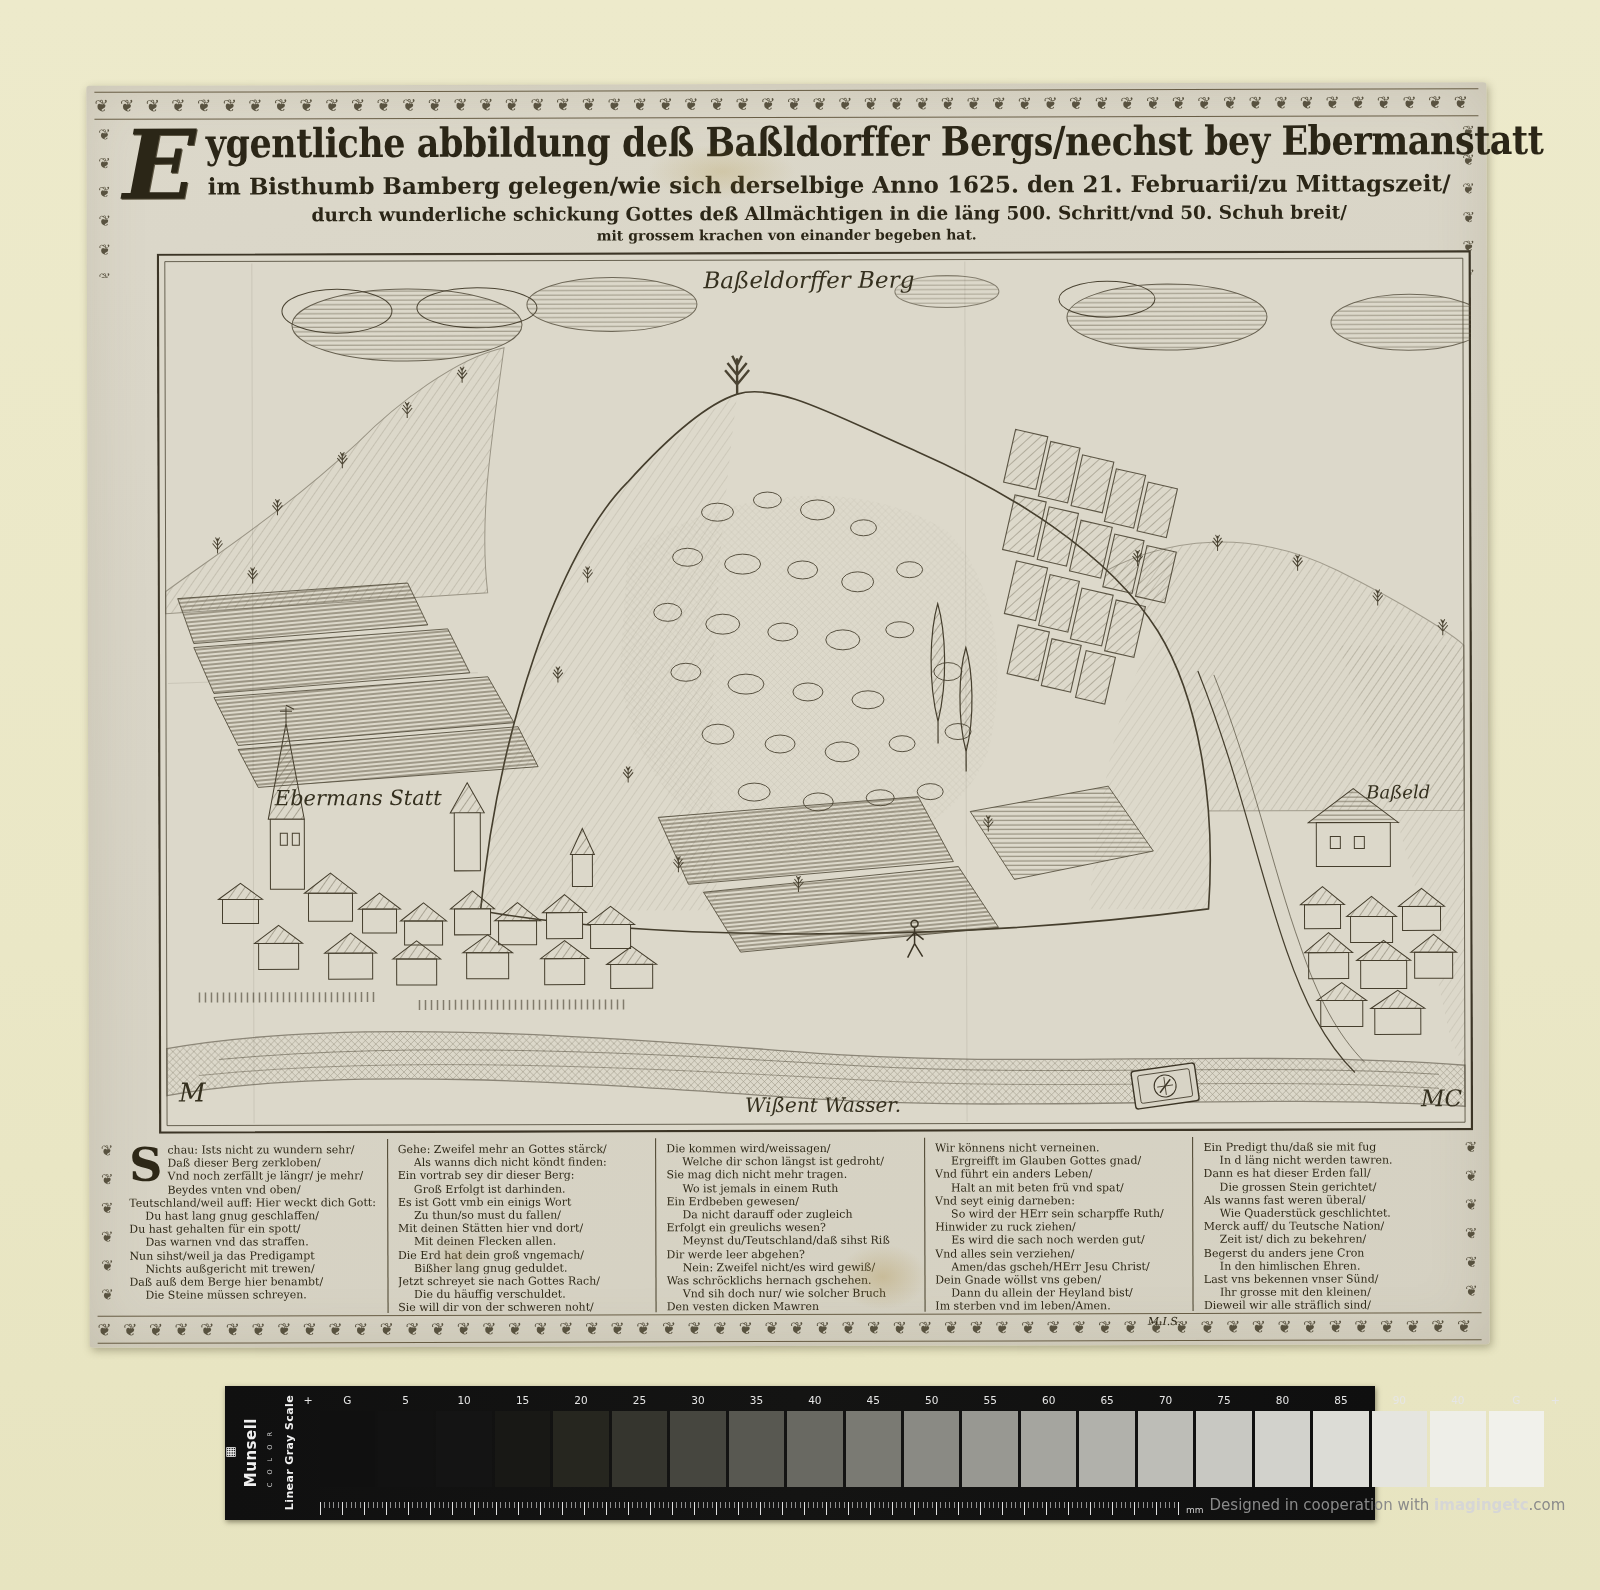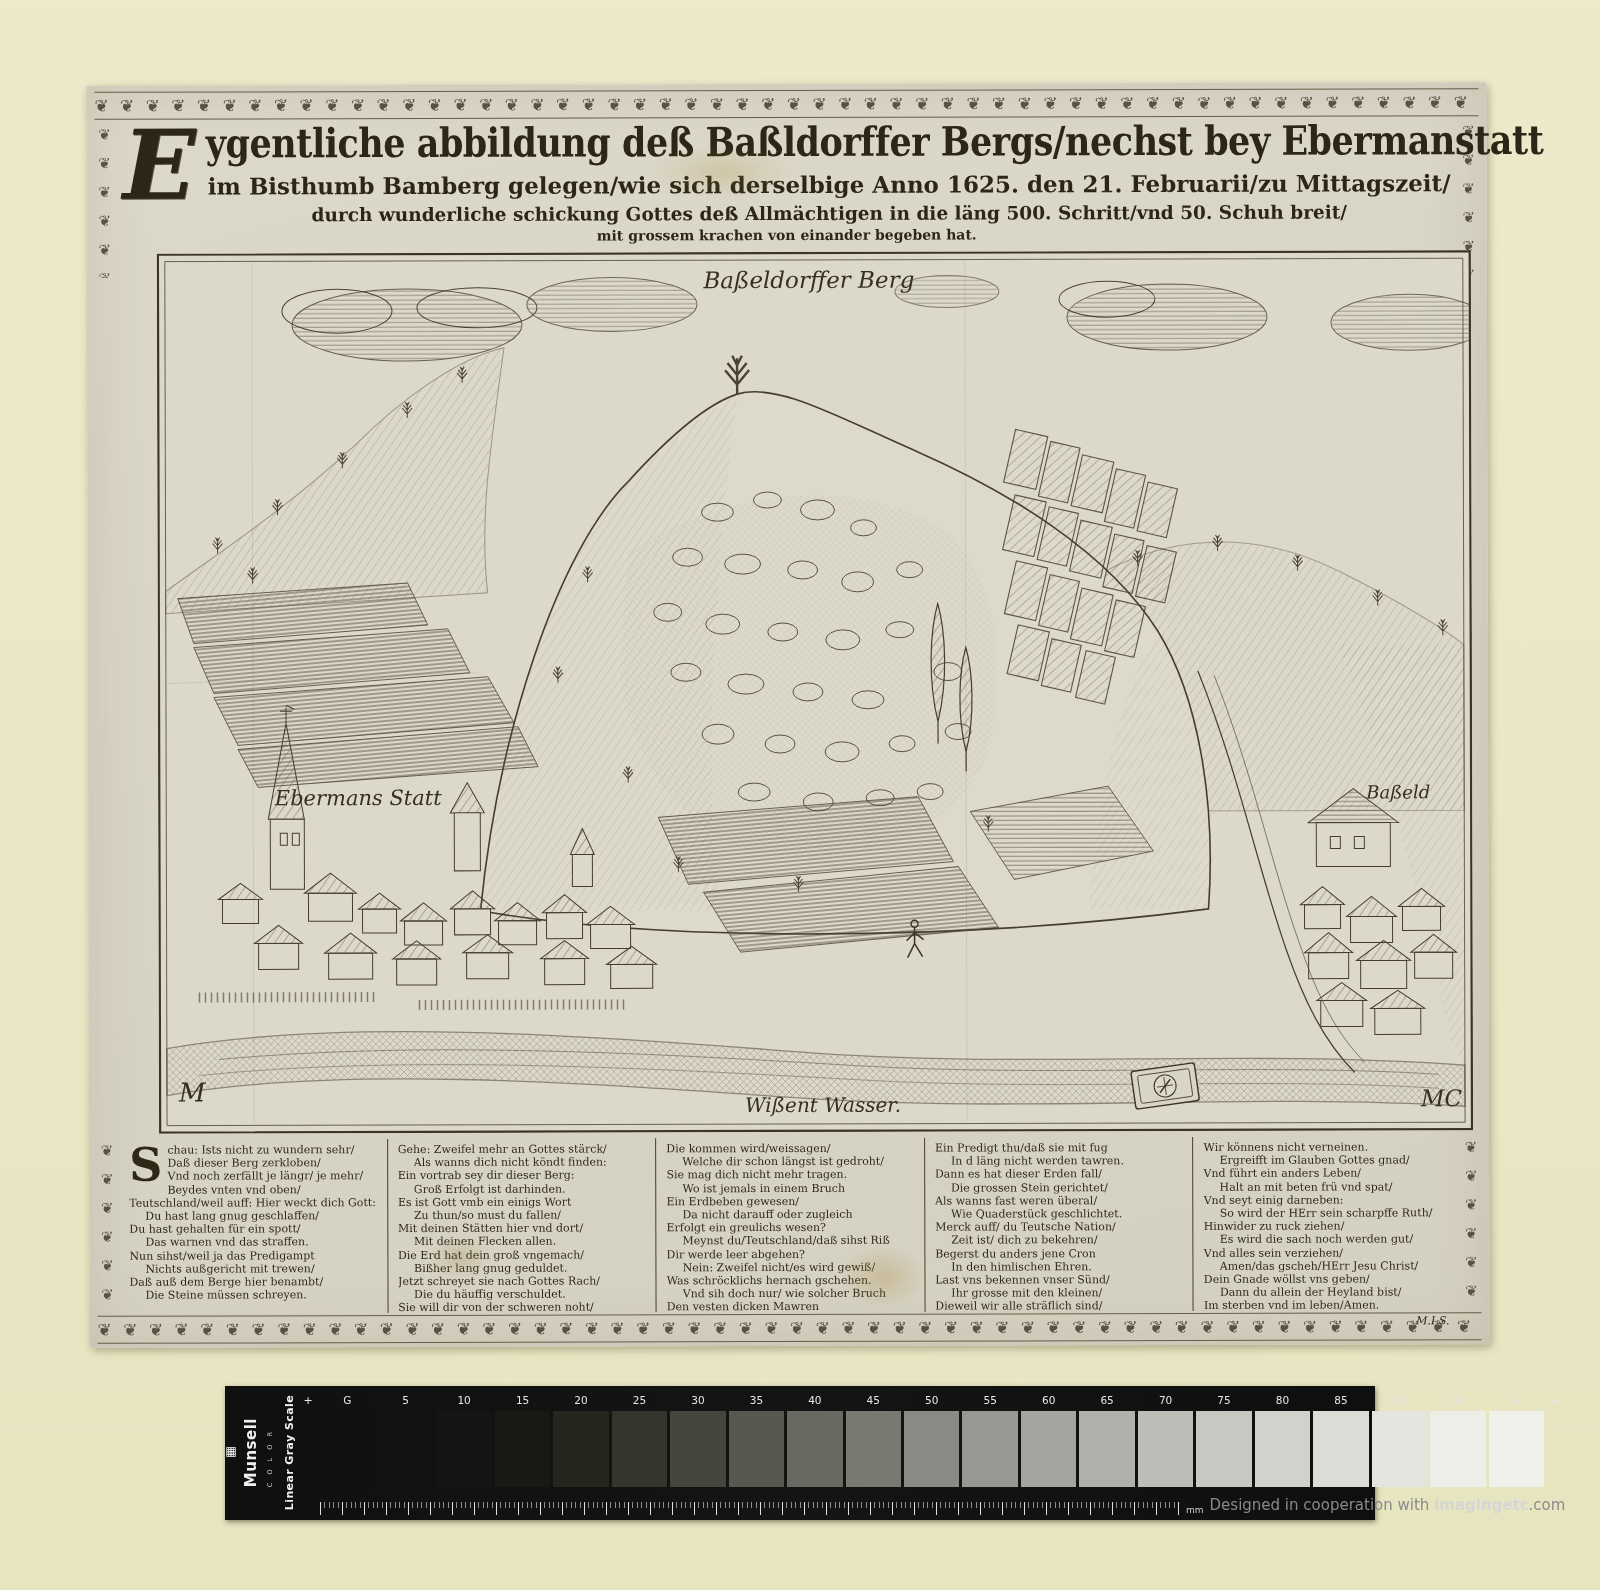--- a/index.html
+++ b/index.html
@@ -378,67 +378,67 @@
             <div class="vline">Jetzt schreyet sie nach Gottes Rach/</div>
             <div class="vline ind">Die du häuffig verschuldet.</div>
             <div class="vline">Sie will dir von der schweren noht/</div>
           </div>
         </div>
       <div class="vcol sep">
           <div>
             <div class="vline">Die kommen wird/weissagen/</div>
             <div class="vline ind">Welche dir schon längst ist gedroht/</div>
             <div class="vline">Sie mag dich nicht mehr tragen.</div>
-            <div class="vline ind">Wo ist jemals in einem Bruch</div>
+            <div class="vline ind">Wo ist jemals in einem Ruth</div>
             <div class="vline">Ein Erdbeben gewesen/</div>
             <div class="vline ind">Da nicht darauff oder zugleich</div>
             <div class="vline">Erfolgt ein greulichs wesen?</div>
             <div class="vline ind">Meynst du/Teutschland/daß sihst Riß</div>
             <div class="vline">Dir werde leer abgehen?</div>
             <div class="vline ind">Nein: Zweifel nicht/es wird gewiß/</div>
             <div class="vline">Was schröcklichs hernach gschehen.</div>
             <div class="vline ind">Vnd sih doch nur/ wie solcher Bruch</div>
             <div class="vline">Den vesten dicken Mawren</div>
-          </div>
-        </div>
-      <div class="vcol sep">
-          <div>
-            <div class="vline">Ein Predigt thu/daß sie mit fug</div>
-            <div class="vline ind">In d läng nicht werden tawren.</div>
-            <div class="vline">Dann es hat dieser Erden fall/</div>
-            <div class="vline ind">Die grossen Stein gerichtet/</div>
-            <div class="vline">Als wanns fast weren überal/</div>
-            <div class="vline ind">Wie Quaderstück geschlichtet.</div>
-            <div class="vline">Merck auff/ du Teutsche Nation/</div>
-            <div class="vline ind">Zeit ist/ dich zu bekehren/</div>
-            <div class="vline">Begerst du anders jene Cron</div>
-            <div class="vline ind">In den himlischen Ehren.</div>
-            <div class="vline">Last vns bekennen vnser Sünd/</div>
-            <div class="vline ind">Ihr grosse mit den kleinen/</div>
-            <div class="vline">Dieweil wir alle sträflich sind/</div>
           </div>
         </div>
       <div class="vcol sep">
         <div>
             <div class="vline">Wir könnens nicht verneinen.</div>
             <div class="vline ind">Ergreifft im Glauben Gottes gnad/</div>
             <div class="vline">Vnd führt ein anders Leben/</div>
             <div class="vline ind">Halt an mit beten frü vnd spat/</div>
             <div class="vline">Vnd seyt einig darneben:</div>
             <div class="vline ind">So wird der HErr sein scharpffe Ruth/</div>
             <div class="vline">Hinwider zu ruck ziehen/</div>
             <div class="vline ind">Es wird die sach noch werden gut/</div>
             <div class="vline">Vnd alles sein verziehen/</div>
             <div class="vline ind">Amen/das gscheh/HErr Jesu Christ/</div>
             <div class="vline">Dein Gnade wöllst vns geben/</div>
             <div class="vline ind">Dann du allein der Heyland bist/</div>
             <div class="vline">Im sterben vnd im leben/Amen.</div>
           </div>
         <div id="verse-signature">M.I.S.</div>
       </div>
+      <div class="vcol sep">
+          <div>
+            <div class="vline">Ein Predigt thu/daß sie mit fug</div>
+            <div class="vline ind">In d läng nicht werden tawren.</div>
+            <div class="vline">Dann es hat dieser Erden fall/</div>
+            <div class="vline ind">Die grossen Stein gerichtet/</div>
+            <div class="vline">Als wanns fast weren überal/</div>
+            <div class="vline ind">Wie Quaderstück geschlichtet.</div>
+            <div class="vline">Merck auff/ du Teutsche Nation/</div>
+            <div class="vline ind">Zeit ist/ dich zu bekehren/</div>
+            <div class="vline">Begerst du anders jene Cron</div>
+            <div class="vline ind">In den himlischen Ehren.</div>
+            <div class="vline">Last vns bekennen vnser Sünd/</div>
+            <div class="vline ind">Ihr grosse mit den kleinen/</div>
+            <div class="vline">Dieweil wir alle sträflich sind/</div>
+          </div>
+        </div>
       <div style="width:20px;"></div>
     </div>
 
     <div class="orn orn-h orn-bottom">❦ ❦ ❦ ❦ ❦ ❦ ❦ ❦ ❦ ❦ ❦ ❦ ❦ ❦ ❦ ❦ ❦ ❦ ❦ ❦ ❦ ❦ ❦ ❦ ❦ ❦ ❦ ❦ ❦ ❦ ❦ ❦ ❦ ❦ ❦ ❦ ❦ ❦ ❦ ❦ ❦ ❦ ❦ ❦ ❦ ❦ ❦ ❦ ❦ ❦ ❦ ❦ ❦ ❦ ❦ ❦ ❦ ❦ ❦ ❦ ❦ ❦ ❦ ❦ ❦ ❦ ❦ ❦ ❦ ❦ </div>
 
     <div class="stain" id="stain-1"></div>
     <div class="stain" id="stain-2"></div>
     <div class="stain" id="stain-3"></div>
   </div>
 

